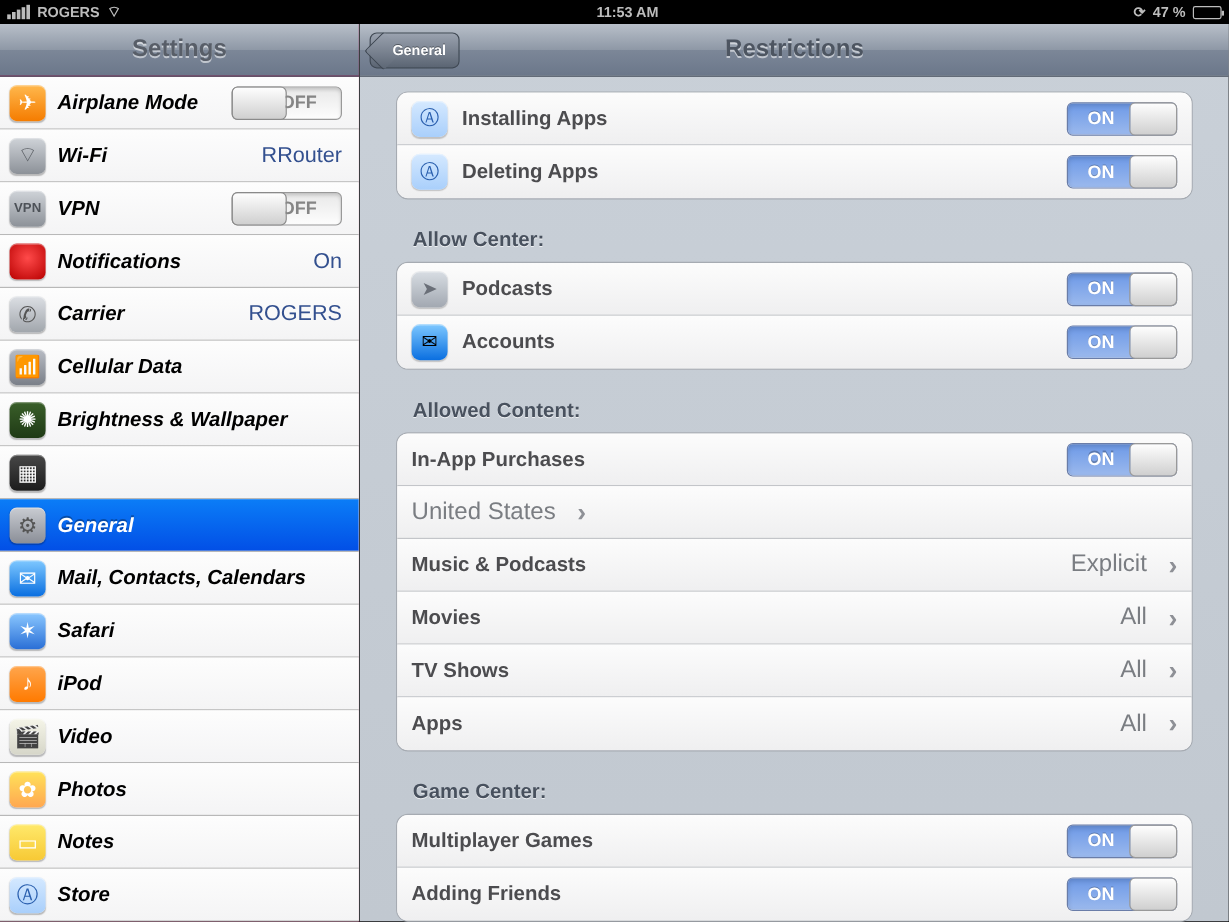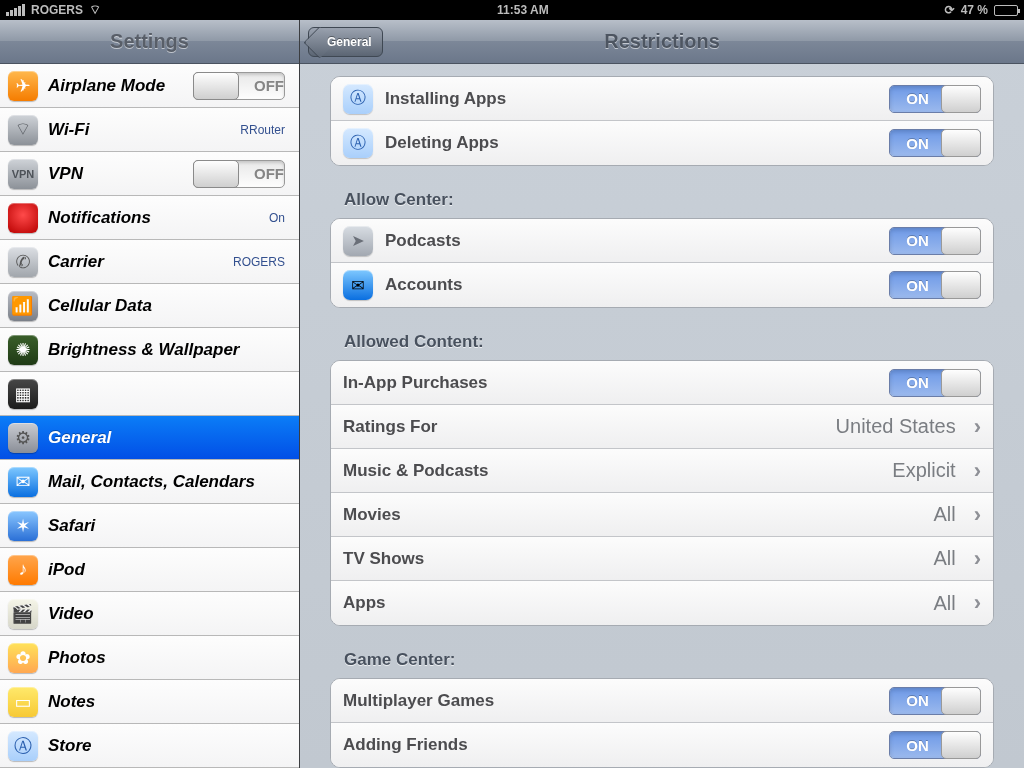--- a/index.html
+++ b/index.html
@@ -130,42 +130,42 @@
 .side-row.selected .side-label { color: #fff; text-shadow: 0 -1px 0 rgba(0,0,0,.3); }
 .side-label {
   font-size: 17px;
   font-weight: bold;
   color: #000;
   flex: 1;
   white-space: nowrap;
   font-style: italic;
 }
 .side-value {
-  font-size: 12px;
+  font-size: 18px;
   color: #33508f;
 }
 .side-icon {
   width: 30px; height: 30px;
   border-radius: 6px;
   display: inline-flex; align-items:center; justify-content:center;
   font-size: 18px;
   color: #fff;
   flex-shrink: 0;
   box-shadow: inset 0 1px 0 rgba(255,255,255,.35), 0 1px 1px rgba(0,0,0,.25);
 }
 
 
 .mini-toggle {
   width: 92px; height: 28px;
   border: 1px solid #999;
   border-radius: 5px;
   background: linear-gradient(#e8e8e8,#fdfdfd);
   position: relative;
   display: inline-flex; align-items: center; justify-content: flex-end;
-  padding-right: 0;
+  padding-right: 20px;
   font-size: 15px; font-weight: bold; color: #858585;
   box-shadow: inset 0 2px 3px rgba(0,0,0,.15);
 }
 .mini-toggle .knob {
   position: absolute; left: -1px; top: -1px;
   width: 46px; height: 28px;
   border: 1px solid #8a8a8a;
   border-radius: 5px;
   background: linear-gradient(#fefefe,#cfcfcf);
 }
@@ -449,21 +449,20 @@
       <div class="section-header">Allowed Content:</div>
       <div class="group">
         <div class="group-row">
           <span class="row-label">In-App Purchases</span>
           <span class="toggle">
             <span class="blue">ON</span>
             <span class="tknob"></span>
           </span>
         </div>
         <div class="group-row">
-          <span class="row-label">Ratings For</span>
           <span class="row-value">United States</span>
           <span class="chevron">›</span>
         </div>
         <div class="group-row">
           <span class="row-label">Music &amp; Podcasts</span>
           <span class="row-value">Explicit</span>
           <span class="chevron">›</span>
         </div>
         <div class="group-row">
           <span class="row-label">Movies</span>

